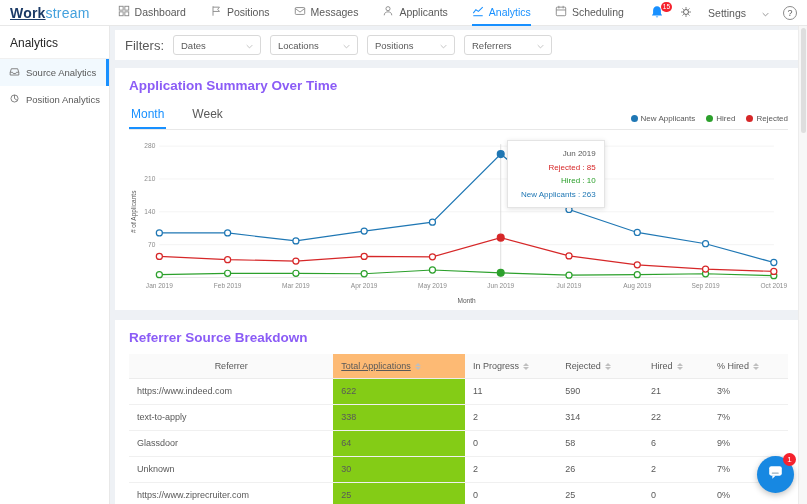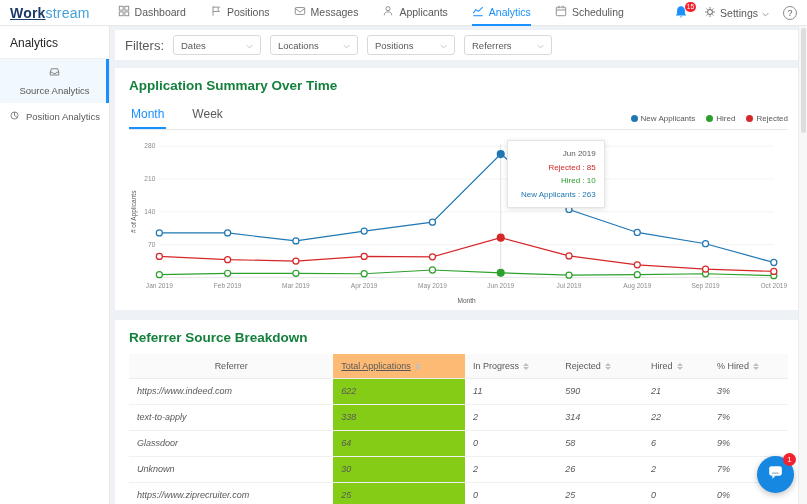--- a/index.html
+++ b/index.html
@@ -15,49 +15,49 @@
   .nav-item { display:flex; align-items:center; gap:5px; font-size:10.5px; color:#595959;
     height:26px; border-bottom:2px solid transparent; margin-right:24px; cursor:pointer; }
   .nav-item svg { width:12px; height:12px; }
   .nav-item.active { color:#1890ff; border-bottom-color:#1890ff; }
   .nav-right { margin-left:auto; display:flex; align-items:center; gap:14px; }
   .bell-wrap { position:relative; cursor:pointer; width:16px; height:16px; }
   .bell-wrap svg { width:14px; height:14px; }
   .bell-badge { position:absolute; top:-3px; right:-6px; background:#f5222d; color:#fff;
     font-size:6.5px; min-width:11px; height:10px; line-height:10px; padding:0 2px;
     border-radius:6px; text-align:center; }
-  .settings { display:flex; align-items:center; gap:4px; font-size:10.5px; cursor:pointer; }
+  .settings { display:flex; align-items:center; gap:16px; font-size:10.5px; cursor:pointer; }
   .settings svg { width:12px; height:12px; }
   .chev { width:7px !important; height:5px !important; }
   .help-circle { width:14px; height:14px; border:1px solid #8c8c8c; border-radius:50%;
     font-size:9px; color:#595959; display:flex; align-items:center; justify-content:center; cursor:pointer; }
 
   
   .layout { display:flex; height:478px; }
   .sidebar { width:110px; background:#fff; border-right:1px solid #e8e8e8; flex-shrink:0; }
   .sidebar-title { font-size:12px; color:#262626; padding:10px 10px 8px; border-bottom:1px solid #f0f0f0; }
   .sidebar-item { display:flex; align-items:center; gap:6px; font-size:9.5px; color:#595959;
     padding:7px 6px 7px 9px; cursor:pointer; border-right:3px solid transparent; }
   .sidebar-item svg { width:11px; height:11px; flex-shrink:0; }
-  .sidebar-item.active { background:#f2f9fe; border-right-color:#1890ff;flex-direction:column; }
+  .sidebar-item.active { background:#f2f9fe; border-right-color:#1890ff; }
 
   .content { flex:1; padding:4px 5px 0 5px; overflow:hidden; }
 
   
   .filters-card { background:#fff; padding:5px 10px; display:flex; align-items:center; gap:9px; margin-bottom:8px; }
   .filters-label { font-size:13px; color:#595959; }
   .select { width:88px; height:20px; background:#fff; border:1px solid #d9d9d9; border-radius:3px;
     display:flex; align-items:center; justify-content:space-between; padding:0 7px;
     font-size:9.5px; color:#595959; cursor:pointer; }
   .select svg { width:7px; height:5px; }
 
   
   .card { background:#fff; }
   .chart-card { padding:10px 14px 4px; margin-bottom:10px; }
-  .card-title { font-size:13.5px; font-weight:600; color:#15803d; }
+  .card-title { font-size:13.5px; font-weight:600; color:#8b5cf6; }
   .tabs-row { display:flex; align-items:flex-end; border-bottom:1px solid #e8e8e8; margin-top:9px; }
   .tab { font-size:12px; color:#595959; padding:5px 2px 6px; margin-right:24px;
     border-bottom:2px solid transparent; cursor:pointer; }
   .tab.active { color:#1890ff; border-bottom-color:#1890ff; }
   .legend { margin-left:auto; display:flex; gap:11px; align-items:center; padding-bottom:6px; }
   .legend-item { display:flex; align-items:center; gap:3px; font-size:8px; color:#595959; }
   .legend-item .dot { width:7px; height:7px; border-radius:50%; display:inline-block; }
   .chart-wrap { position:relative; padding-top:4px;text-align:right; }
   .chart-wrap svg { width:100%; display:block; }
   .chart-tooltip { position:absolute; top:10px; width:98px; background:#fff;
@@ -65,21 +65,21 @@
     font-size:8px; line-height:1.7; pointer-events:none; }
   .chart-tooltip .tt-title { color:#595959; }
 
   
   .table-card { padding:10px 14px 0; }
   table { width:100%; border-collapse:collapse; margin-top:9px; table-layout:fixed; }
   th { background:#fafafa; font-weight:normal; text-align:left; font-size:9px; color:#595959;
     padding:7px 8px; border-bottom:1px solid #ececec; cursor:pointer; white-space:nowrap; }
   th.hl { background:#fdba74;text-decoration:underline; }
   td { font-size:9px; color:#595959; padding:7.5px 8px; border-bottom:1px solid #f0f0f0;
-    white-space:nowrap; overflow:hidden; text-overflow:ellipsis;font-style:italic; }
+    white-space:nowrap; overflow:hidden; text-overflow:ellipsis; }
   td.hl { background:#84cc16; }
   .sorter { display:inline-flex; flex-direction:column; vertical-align:middle; margin-left:4px; }
   .caret { width:0; height:0; border-left:3px solid transparent; border-right:3px solid transparent; }
   .caret.up { border-bottom:3.5px solid #bfbfbf; margin-bottom:1.5px; }
   .caret.down { border-top:3.5px solid #bfbfbf; }
 
   
   .scrollbar { position:absolute; top:26px; right:0; bottom:0; width:9px; background:#f7f7f7;
     border-left:1px solid #ececec; }
   .scrollbar-thumb { margin:2px 1px 0 1.5px; height:105px; background:#dedede; border-radius:4px; }

